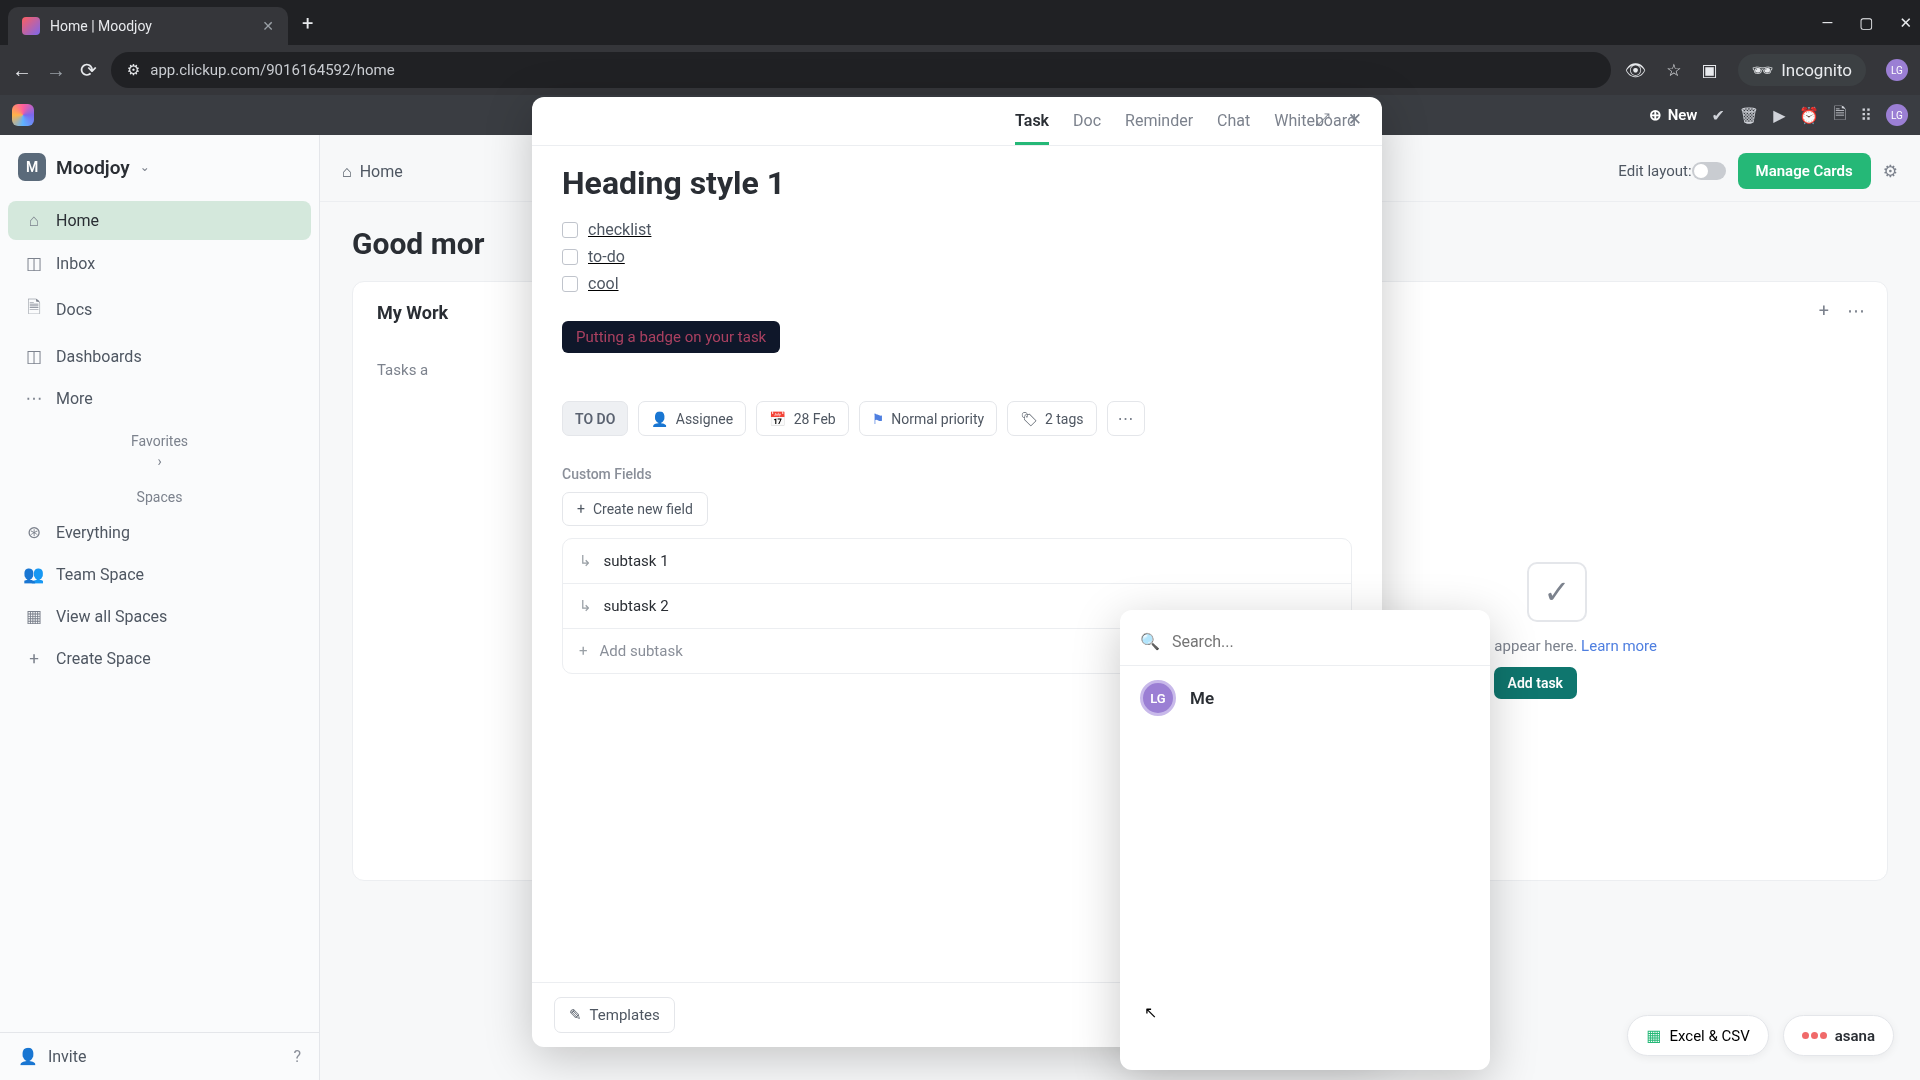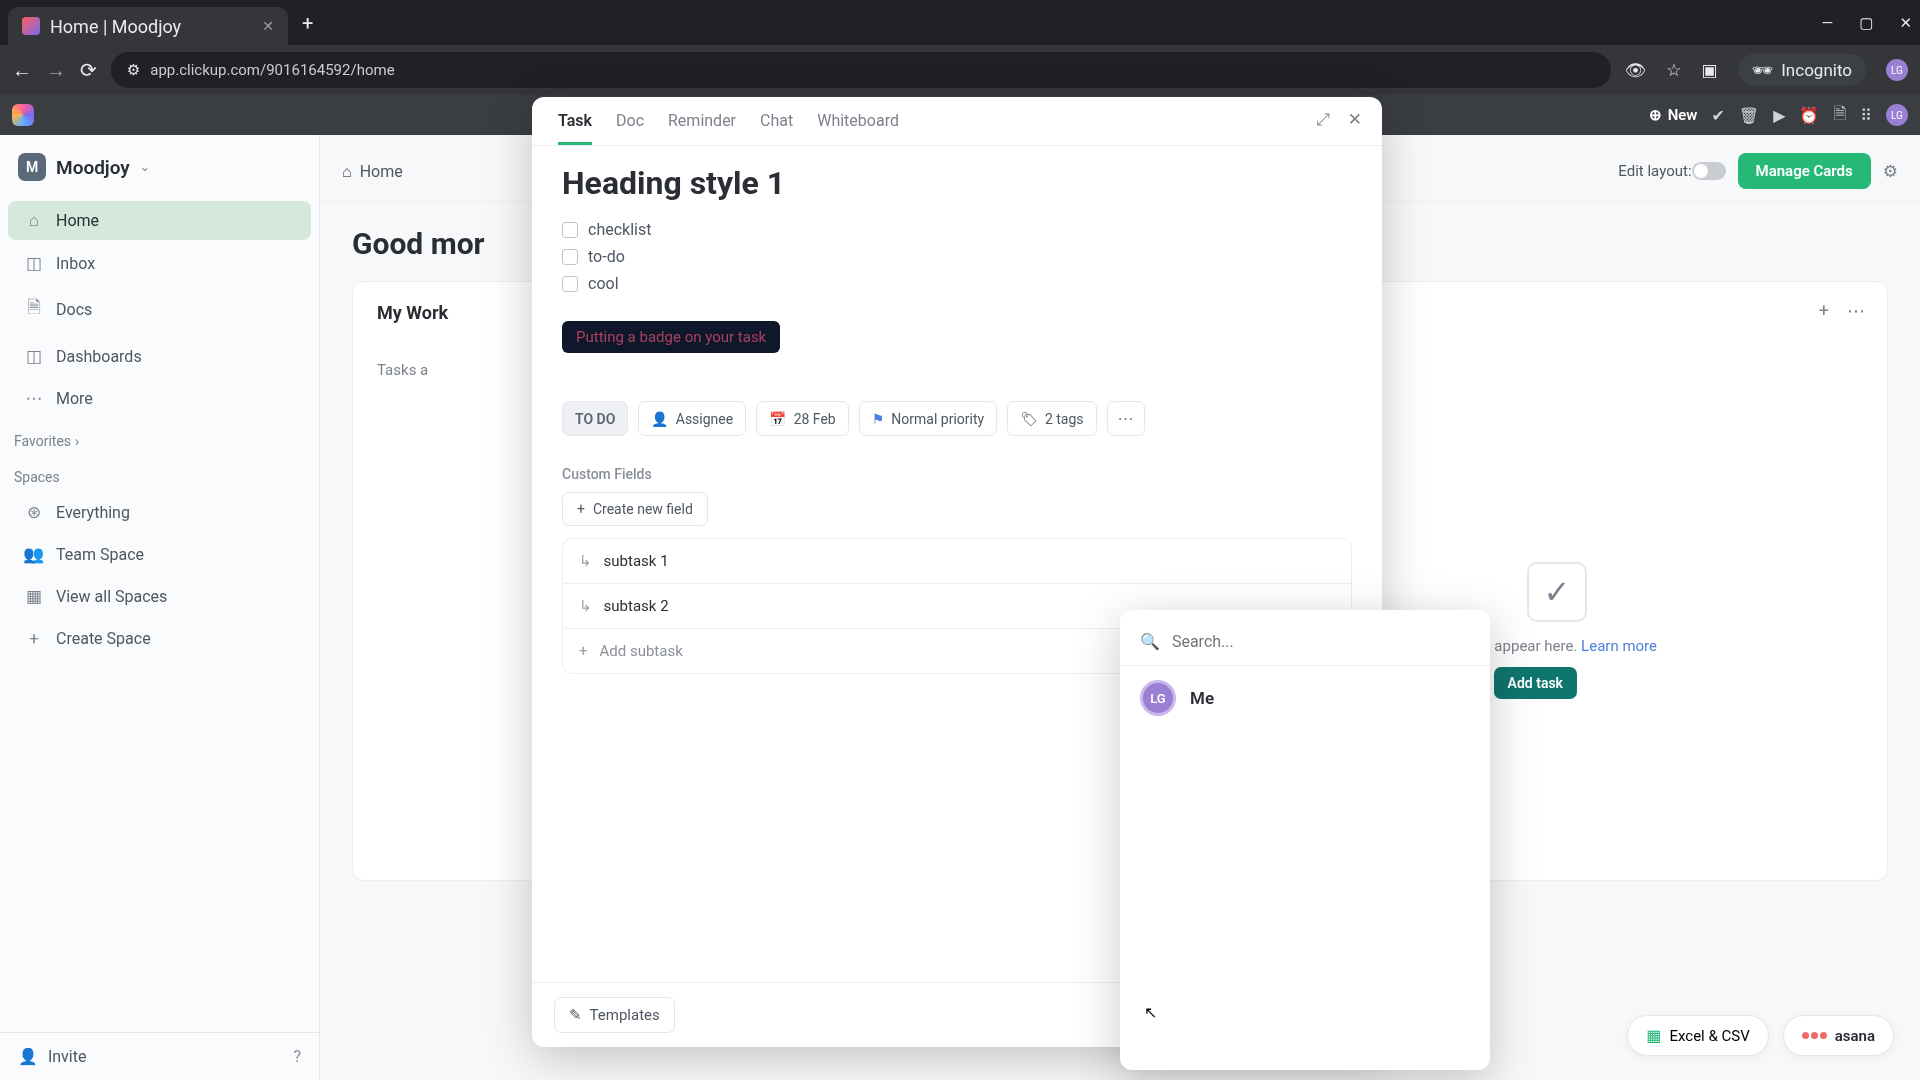--- a/index.html
+++ b/index.html
@@ -2,21 +2,21 @@
 <html><head>
 <meta charset="utf-8">
 <style>
 * { margin:0; padding:0; box-sizing:border-box; font-family:-apple-system,BlinkMacSystemFont,"Segoe UI",Roboto,sans-serif; }
 body { width:1920px; height:1080px; overflow:hidden; background:#202124; position:relative; }
 
 
 .browser-chrome { background:#202124; height:45px; display:flex; align-items:center; padding:0 8px; }
 .tab { background:#35363a; height:38px; width:280px; border-radius:10px 10px 0 0; display:flex; align-items:center; padding:0 14px; gap:10px; margin-top:7px; }
 .favicon { width:18px; height:18px; background:linear-gradient(135deg,#ff5e5e,#7b68ee); border-radius:4px; }
-.tab-title { color:#e8eaed; font-size:18px; flex:1; }
+.tab-title { color:#e8eaed; font-size:14px; flex:1; }
 .tab-close { color:#9aa0a6; cursor:pointer; font-size:14px; }
 .new-tab { color:#e8eaed; font-size:20px; margin-left:14px; }
 .window-controls { margin-left:auto; display:flex; gap:26px; }
 .window-controls span { color:#e8eaed; font-size:15px; }
 
 .addr-bar { background:#35363a; height:50px; display:flex; align-items:center; padding:0 12px; gap:14px; }
 .nav-arrow { color:#9aa0a6; font-size:20px; }
 .nav-arrow.active { color:#e8eaed; }
 .site-info { color:#e8eaed; font-size:15px; }
 .url-box { flex:1; background:#202124; height:36px; border-radius:20px; display:flex; align-items:center; padding:0 16px; gap:10px; }
@@ -38,21 +38,21 @@
 
 
 .sidebar { width:320px; background:#fafbfc; border-right:1px solid #e4e6ea; padding-top:46px; display:flex; flex-direction:column; }
 .workspace { display:flex; align-items:center; gap:10px; padding:12px 18px 18px; }
 .ws-badge { width:28px; height:28px; background:#5a6a7a; color:#fff; border-radius:7px; display:flex; align-items:center; justify-content:center; font-size:14px; font-weight:600; }
 .ws-name { font-size:19px; font-weight:600; color:#2a2e34; }
 .ws-caret { color:#7c828d; font-size:12px; }
 .nav-item { display:flex; align-items:center; gap:12px; padding:9px 16px; margin:2px 8px; border-radius:8px; color:#4f5762; font-size:16px; }
 .nav-item.active { background:#d4e8dc; color:#2a2e34; }
 .nav-ic { width:20px; display:flex; justify-content:center; font-size:17px; color:#7c828d; }
-.section-label { padding:14px 14px 6px; font-size:14px; color:#7c828d; display:flex; align-items:center; gap:4px; }
+.section-label { padding:14px 14px 6px; font-size:14px; color:#7c828d; display:flex; align-items:center; gap:4px;flex-direction:column; }
 .invite-row { margin-top:auto; display:flex; align-items:center; justify-content:space-between; padding:14px 18px; border-top:1px solid #e4e6ea; }
 .invite-row .lbl { display:flex; align-items:center; gap:10px; color:#4f5762; font-size:16px; }
 
 
 .main { flex:1; padding-top:46px; position:relative; }
 .main-header { display:flex; align-items:center; padding:12px 22px; gap:10px; border-bottom:1px solid #eceef1; }
 .main-header .crumb { color:#4f5762; font-size:16px; display:flex; align-items:center; gap:8px; }
 .header-right { margin-left:auto; display:flex; align-items:center; gap:12px; }
 .edit-layout { color:#4f5762; font-size:15px; display:flex; align-items:center; }
 .toggle { width:34px; height:18px; background:#c9ccd1; border-radius:10px; position:relative; }
@@ -71,28 +71,28 @@
 .add-task-btn { position:absolute; right:310px; top:385px; background:#0f766e; color:#fff; border:none; padding:8px 14px; border-radius:7px; font-size:14px; font-weight:600; }
 
 .float-pills { position:absolute; bottom:24px; right:26px; display:flex; gap:14px; }
 .pill { background:#fff; border:1px solid #e4e6ea; border-radius:22px; padding:10px 18px; display:flex; align-items:center; gap:8px; font-size:15px; box-shadow:0 2px 8px rgba(0,0,0,0.06); }
 .pill .ex-ic { color:#25b877; font-size:16px; }
 .asana-logo { display:flex; gap:2px; }
 .asana-dot { width:7px; height:7px; border-radius:50%; background:#f06a6a; }
 
 
 .modal { position:absolute; left:532px; top:2px; width:850px; height:950px; background:#fff; border-radius:12px; box-shadow:0 10px 48px rgba(0,0,0,0.22); display:flex; flex-direction:column; }
-.modal-tabs { display:flex; gap:24px; padding:14px 26px 0; border-bottom:1px solid #eceef1; position:relative; }
+.modal-tabs { display:flex; gap:24px; padding:14px 26px 0; border-bottom:1px solid #eceef1; position:relative;justify-content:flex-end; }
 .mtab { color:#7c828d; font-size:16px; padding-bottom:12px; }
 .mtab.active { color:#2a2e34; font-weight:600; border-bottom:3px solid #25b877; }
 .modal-topright { position:absolute; right:20px; top:12px; display:flex; gap:18px; color:#7c828d; font-size:17px; }
 .modal-body { padding:18px 30px; flex:1; overflow:auto; }
 .h1 { font-size:32px; font-weight:700; color:#2a2e34; margin-bottom:14px; }
 .h2 { font-size:24px; font-weight:700; color:#2a2e34; margin-bottom:14px; }
-.checklist { margin:4px 0 18px; }
+.checklist { margin:4px 0 18px;text-decoration:underline; }
 .check-row { display:flex; align-items:center; gap:10px; padding:4px 0; color:#4f5762; font-size:16px; }
 .cbox { width:16px; height:16px; border:1.5px solid #c0c4cc; border-radius:3px; }
 .badge { display:inline-block; background:#0f172a; color:#aa4060; padding:7px 14px; border-radius:6px; font-size:15px; margin-top:6px; }
 
 .chip-row { display:flex; gap:10px; margin-top:48px; flex-wrap:wrap; }
 .chip { border:1px solid #e4e6ea; border-radius:7px; padding:7px 12px; font-size:14px; display:flex; align-items:center; gap:7px; color:#4f5762; }
 .chip.todo { background:#eef0f3; font-weight:600; color:#5a6270; }
 .flag-blue { color:#4f7fe0; }
 .more-chip { border:1px solid #e4e6ea; border-radius:7px; padding:7px 10px; color:#7c828d; }
 

